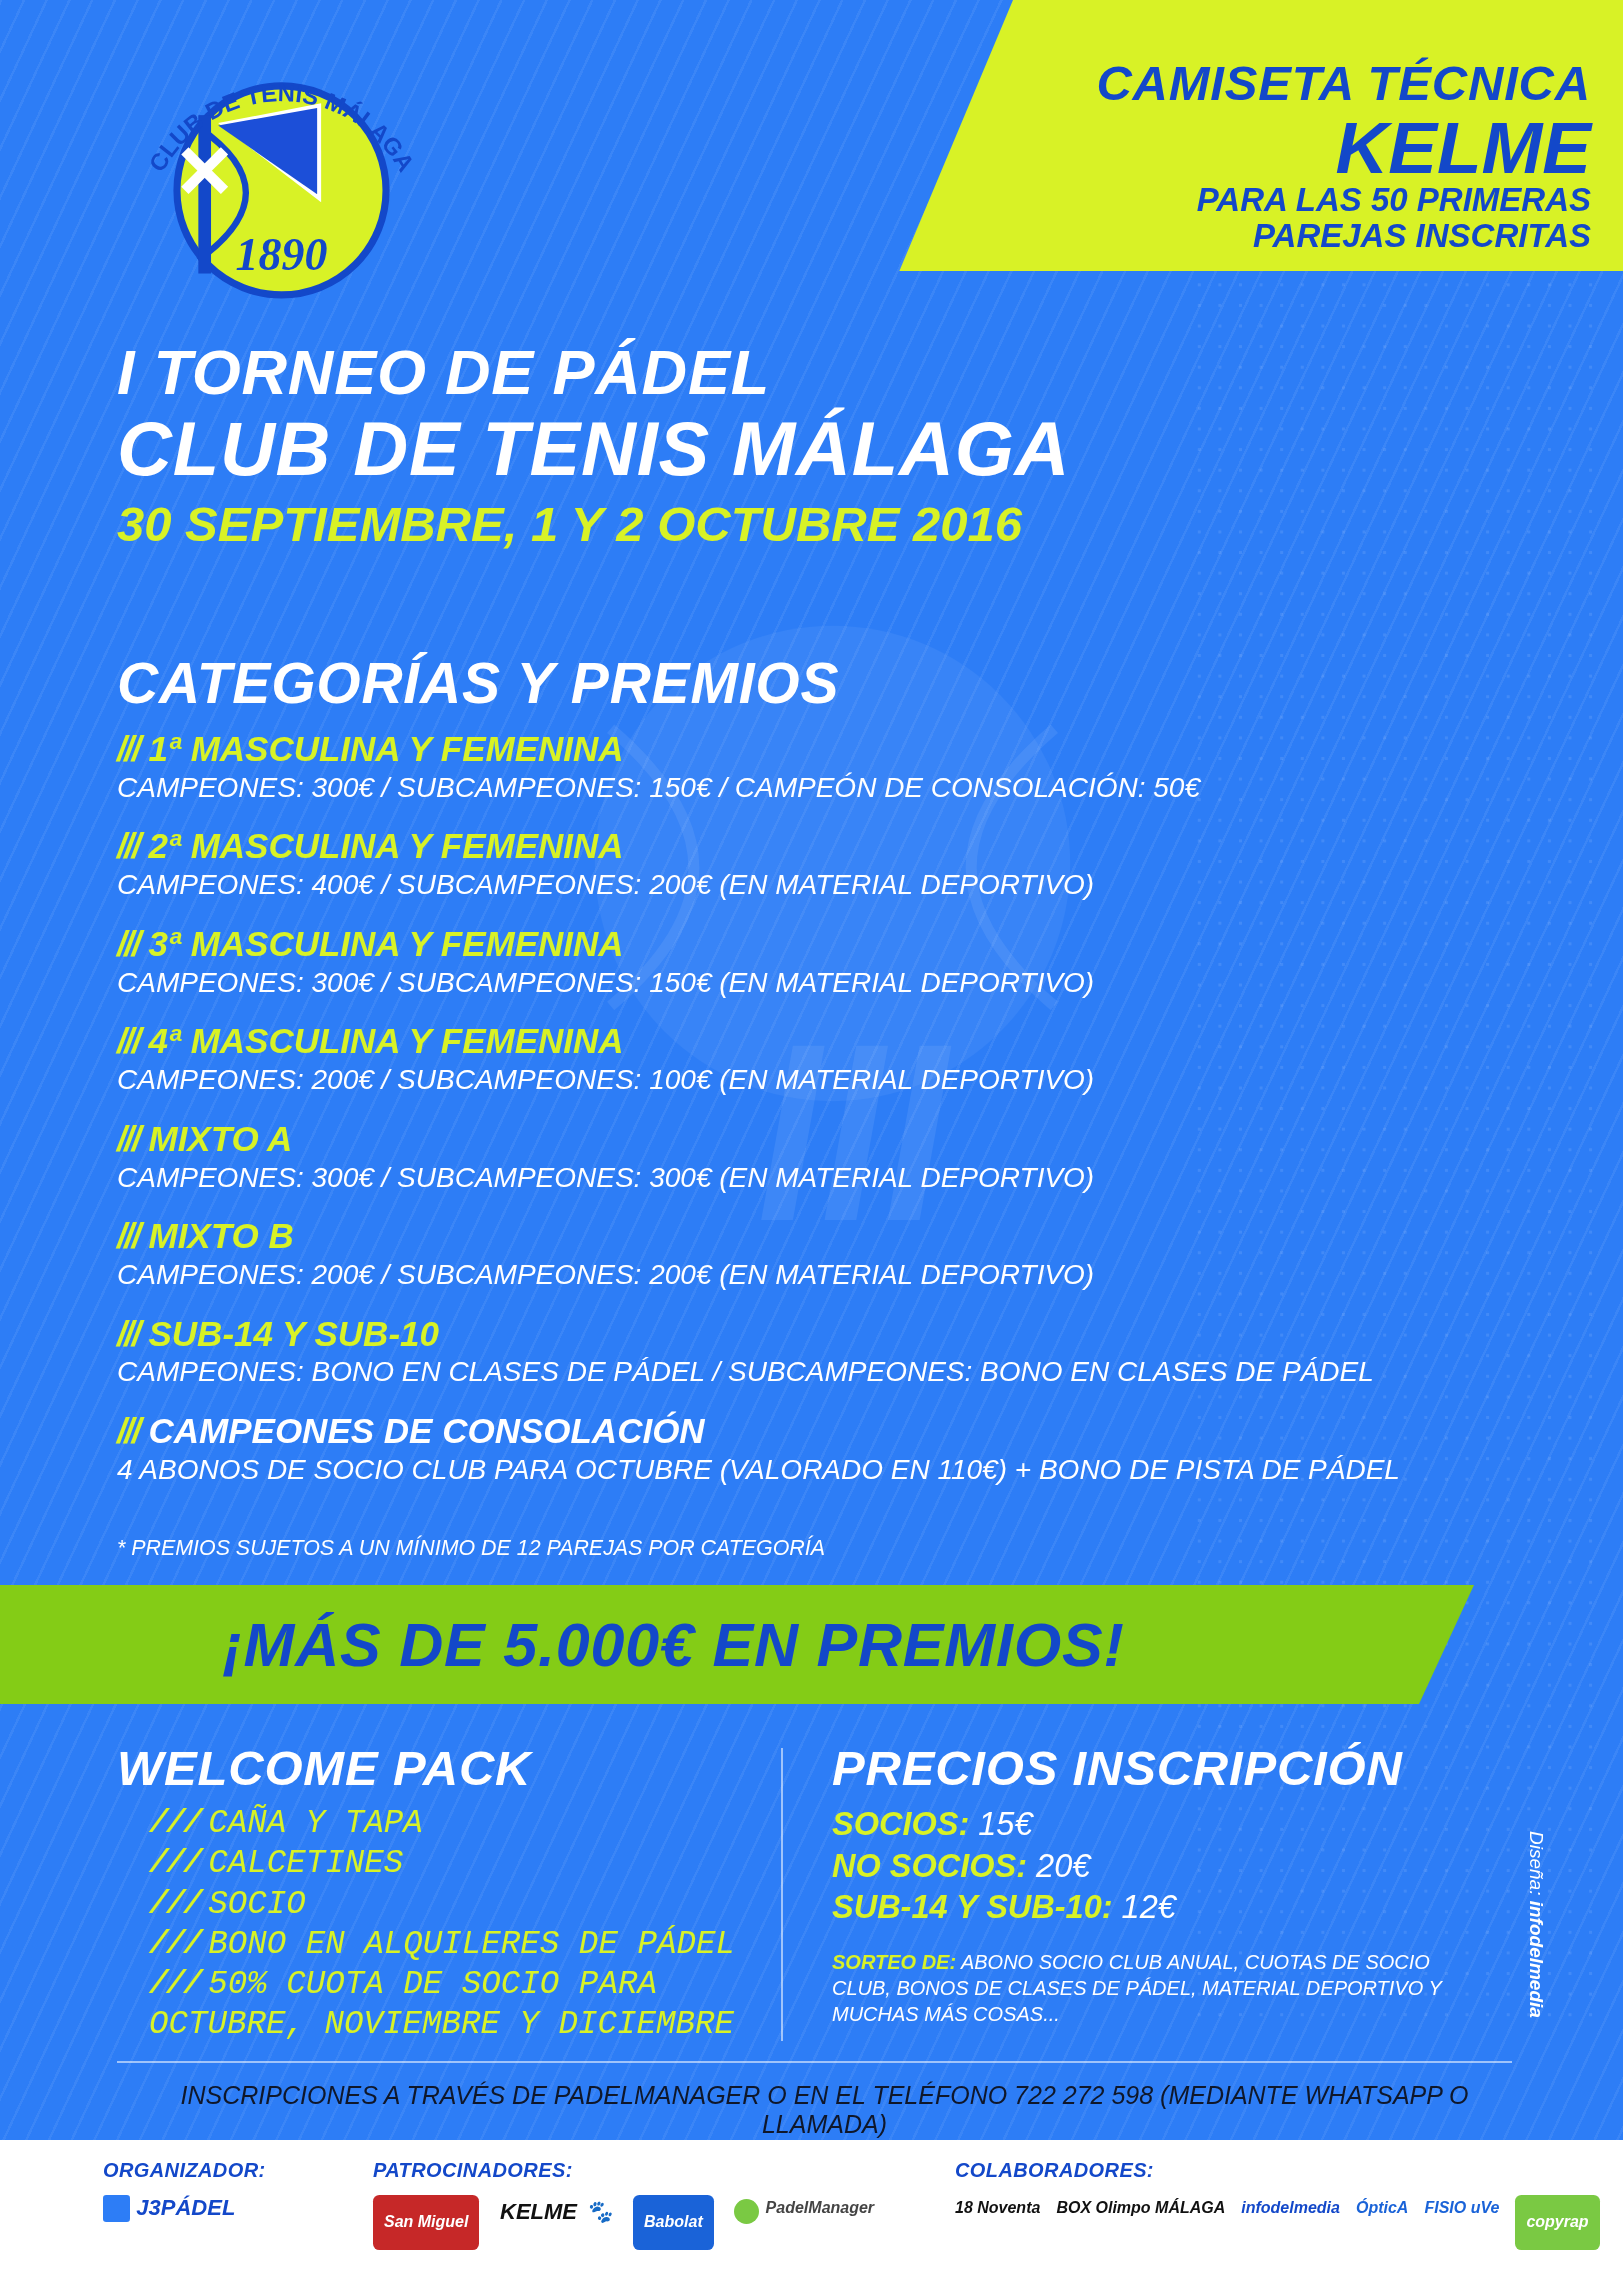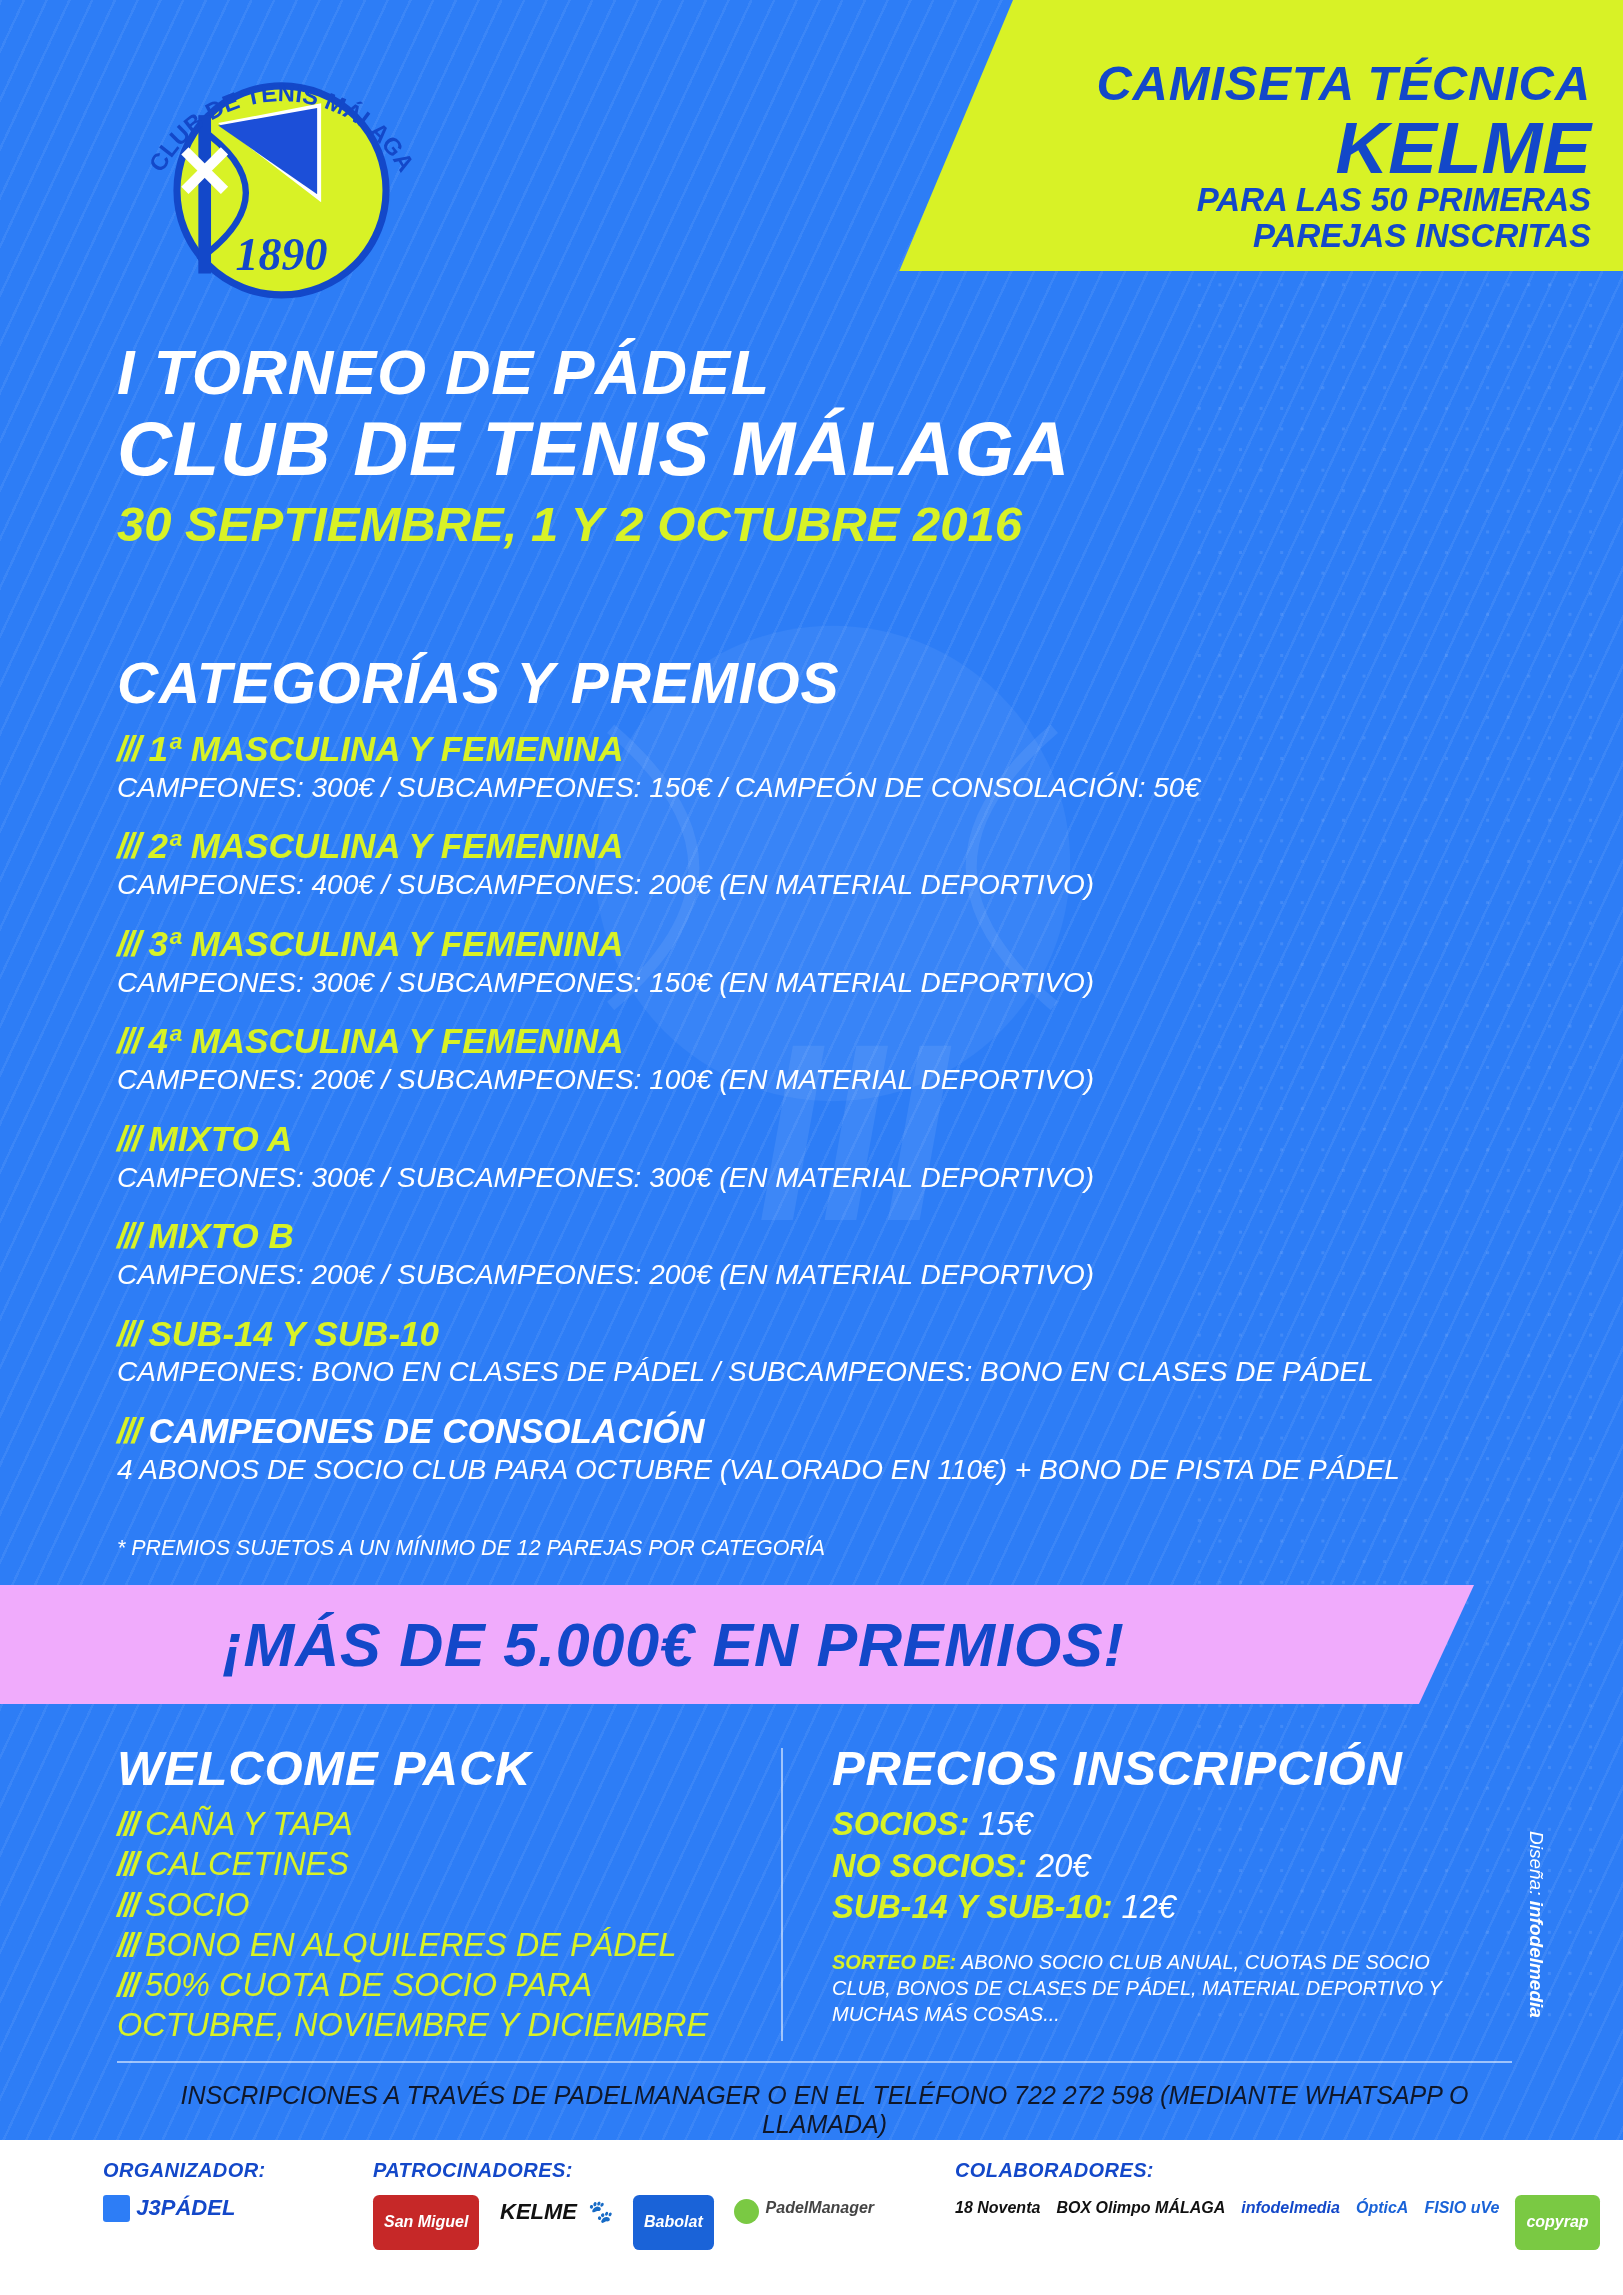--- a/index.html
+++ b/index.html
@@ -97,40 +97,40 @@
   }
   .footnote{
     position:absolute;left:117px;top:1536px;
     color:#ffffff;font-size:21.4px;font-style:italic;
     font-family:"Liberation Sans", sans-serif;
   }
 
   
   .banner{
     position:absolute;left:0;top:1585px;width:1474px;height:145px;
-    background:#f0abfc;
+    background:#84cc16;
     clip-path:polygon(0 0, 1474px 0, 1419px 119px, 0 119px);
   }
   .banner span{
     position:absolute;left:0;top:0;width:1347px;height:119px;
     display:flex;align-items:center;justify-content:center;
     color:#1348c9;font-size:61px;font-weight:bold;font-style:italic;
     font-family:"Liberation Sans", sans-serif;letter-spacing:0.8px;
   }
 
   
   .col-left{position:absolute;left:117px;top:1744px;width:666px;}
   .col-right{position:absolute;left:832px;top:1744px;width:690px;}
   .col-head{
     color:#ffffff;font-size:49px;font-weight:bold;font-style:italic;
     font-family:"Liberation Sans", sans-serif;letter-spacing:0.8px;line-height:1;
   }
   .wp-item{
     color:#d8f226;font-size:32.5px;font-style:italic;
-    font-family:Liberation Sans, sans-serif;line-height:1.24;
+    font-family:Liberation Mono, monospace;line-height:1.24;margin-left:32px;
   }
   .wp-item .slash{letter-spacing:-2.4px;margin-right:8px;}
   .price-row{
     font-size:32.5px;font-style:italic;font-family:"Liberation Sans", sans-serif;
     line-height:1.28;color:#ffffff;
   }
   .price-row b{color:#d8f226;font-weight:bold;}
   .sorteo{
     color:#ffffff;font-size:20px;font-style:italic;
     font-family:"Liberation Sans", sans-serif;line-height:1.3;margin-top:20.6px;width:626px;

